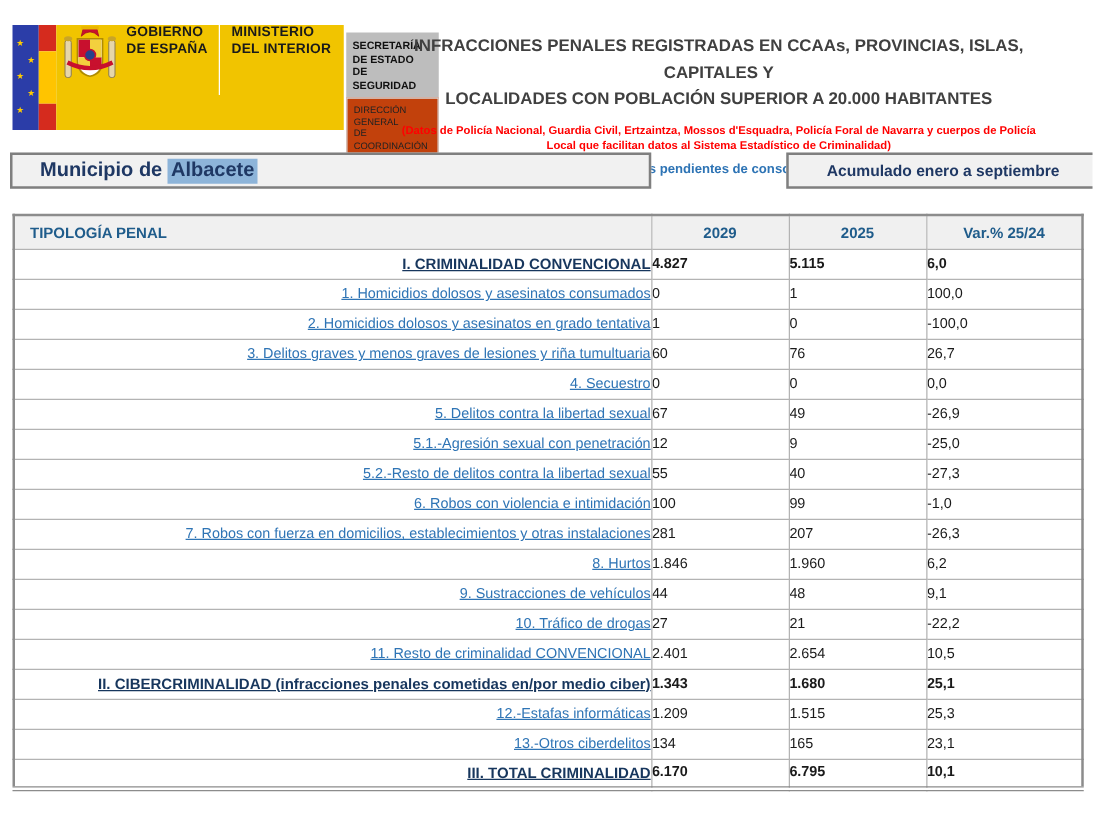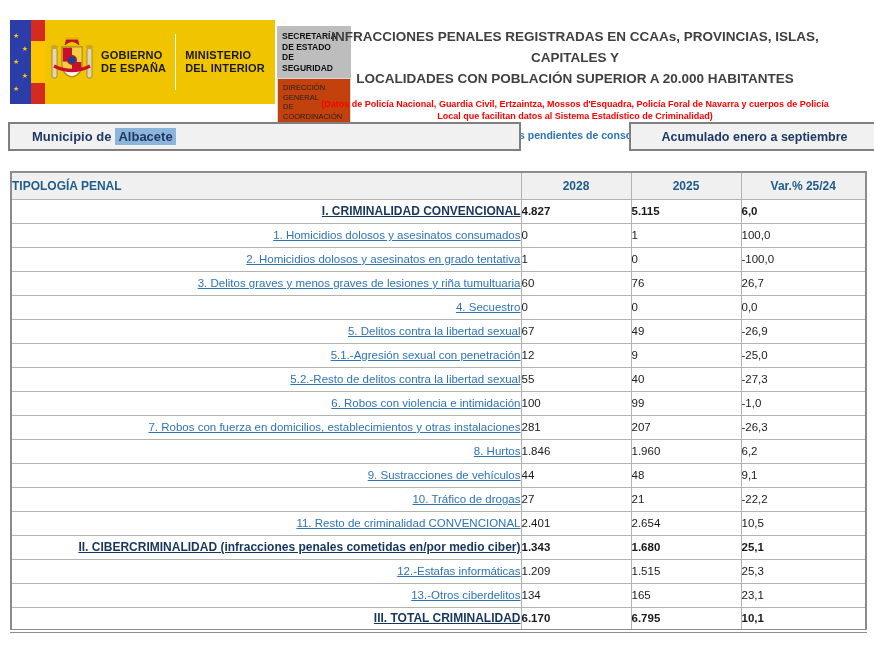--- a/index.html
+++ b/index.html
@@ -18,21 +18,21 @@
     display: flex; flex-direction: column; align-items: center;
     justify-content: space-evenly; padding: 6px 0;
   }
   .flag-eu .star { color: #ffcc00; font-size: 7px; line-height: 7px; }
   .flag-eu .star:nth-child(odd) { align-self: flex-start; margin-left: 3px; }
   .flag-eu .star:nth-child(even) { align-self: flex-end; margin-right: 3px; }
   .flag-es { width: 14px; height: 84px; display: flex; flex-direction: column; }
   .flag-es .band-red { background: #d52b1e; flex: 1; }
   .flag-es .band-yellow { background: #ffc400; flex: 2; }
   .logo-yellow {
-    background: #f1c400; height: 84px; display: flex; align-items: center;
+    background: #f1c400; height: 84px; display: flex; 
     padding: 0 10px 0 6px;
   }
   .coat { margin-right: 8px; flex: none; }
   .gob-text, .min-text {
     font-weight: bold; color: #1a1a1a; font-size: 11px; line-height: 13px;
     white-space: pre-line; letter-spacing: 0.2px;
   }
   .logo-divider { width: 1px; height: 56px; background: #fff; margin: 0 9px; }
   .logo-right { width: 74px; display: flex; flex-direction: column; margin-left: 2px; margin-top: 10px; }
   .secretaria {
@@ -55,21 +55,21 @@
     margin-top: 9px; font-size: 9px; font-weight: bold; color: #ff0000;
     line-height: 12px; white-space: pre-line;
   }
   .blue-note { margin-top: 7px; font-size: 10.5px; font-weight: bold; color: #2e74b5; }
 
   
   .municipio-box {
     position: absolute; left: 8px; top: 122px; width: 513px; height: 29px;
     background: #f1f1f1; border: 2px solid #7f7f7f;
     display: flex; align-items: center; padding-left: 22px;
-    font-size: 13px; font-weight: bold; color: #1f3864; cursor: pointer;
+    font-size: 16px; font-weight: bold; color: #1f3864; cursor: pointer;
   }
   .municipio-box .hl { background: #8db4d9; padding: 1px 3px; margin-left: 4px; }
   .periodo-box {
     position: absolute; left: 629px; top: 122px; width: 251px; height: 29px;
     background: #f1f1f1; border: 2px solid #7f7f7f;
     display: flex; align-items: center; justify-content: center;
     font-size: 12.5px; font-weight: bold; color: #1f3864; cursor: pointer;
   }
 
   
@@ -78,21 +78,21 @@
     border-collapse: collapse; table-layout: fixed;
     border: 2px solid #8c8c8c; border-bottom: 4px double #8c8c8c;
   }
   table.crime th, table.crime td {
     border: 1px solid #b3b3b3; overflow: hidden; white-space: nowrap;
   }
   table.crime thead th {
     background: #f0f0f0; color: #1f5c8b; font-weight: bold; font-size: 12px;
     height: 27px; text-align: center;
   }
-  table.crime thead th.lbl { text-align: left; }
+  table.crime thead th.lbl { text-align: left; padding-left: 12px; }
   table.crime td { height: 24px; font-size: 11.5px; }
   td.lbl { text-align: right; padding-left: 12px; color: #2e74b5; text-decoration: underline; }
   td.num { text-align: left; padding-right: 8px; color: #1a1a1a; }
   tr.section td.lbl { color: #17365d; font-weight: bold; font-size: 12px; }
   tr.section td.num { font-weight: bold; }
 </style>
 </head>
 <body>
 
 <div class="page">
@@ -159,21 +159,21 @@
   <table class="crime">
     <colgroup>
       <col style="width:510px">
         <col style="width:110px">
         <col style="width:110px">
         <col style="width:125px">
     </colgroup>
     <thead>
       <tr>
         <th class="lbl">TIPOLOGÍA PENAL</th>
-        <th>2028</th>
+        <th>2029</th>
         <th>2025</th>
         <th>Var.% 25/24</th>
       </tr>
     </thead>
     <tbody id="tbody">
     <tr class="section">
       <td class="lbl">I. CRIMINALIDAD CONVENCIONAL</td>
       <td class="num">4.827</td>
       <td class="num">5.115</td>
       <td class="num">6,0</td>

